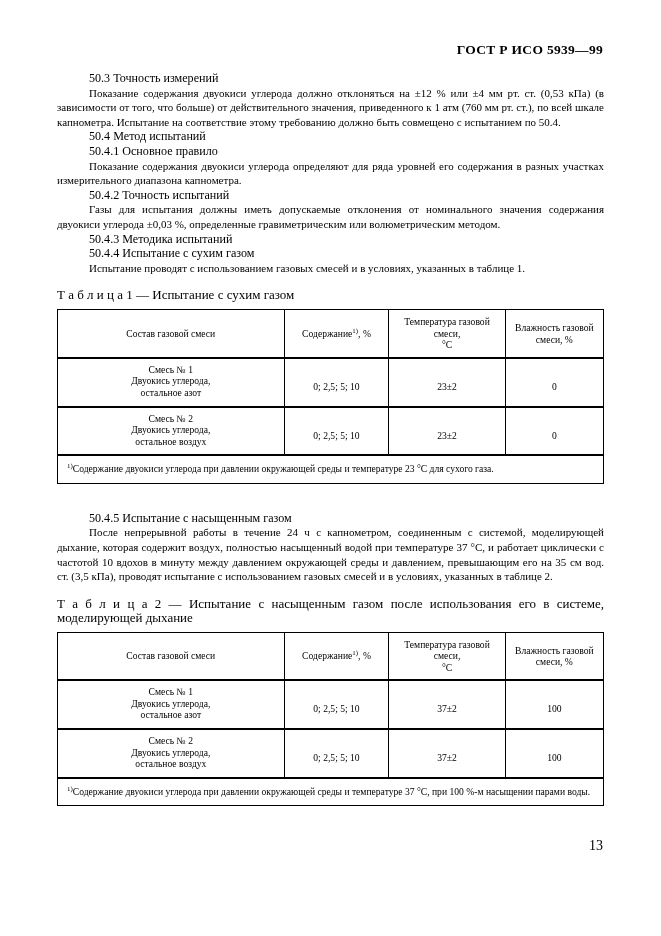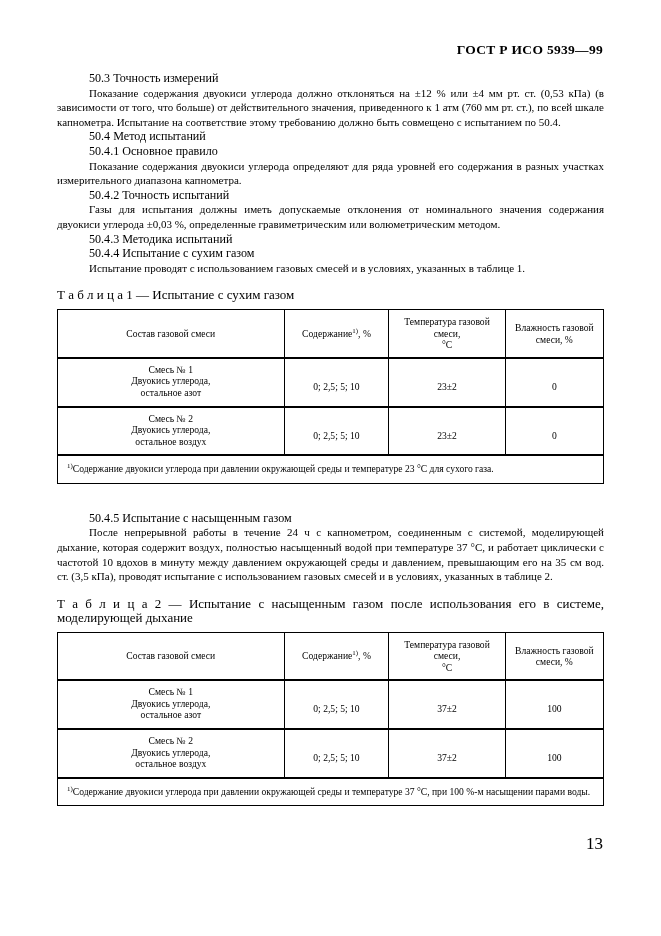--- a/index.html
+++ b/index.html
@@ -96,21 +96,21 @@
   }
   .sup {
     font-size: 6.9px;
     vertical-align: super;
     line-height: 0;
   }
   .pagenum {
     position: absolute;
     right: 58px;
     bottom: 82px;
-    font-size: 17px;
+    font-size: 14px;
   }
   col.c1 { width: 41.5%; }
   col.c2 { width: 19.2%; }
   col.c3 { width: 21.3%; }
   col.c4 { width: 18.0%; }
 </style>
 </head>
 <body>
 
 <div class="page">

